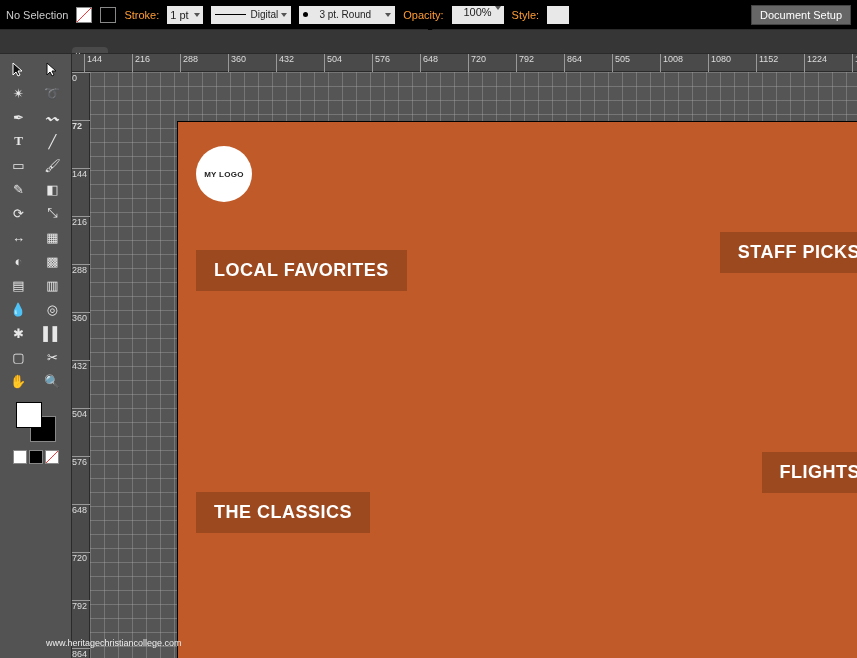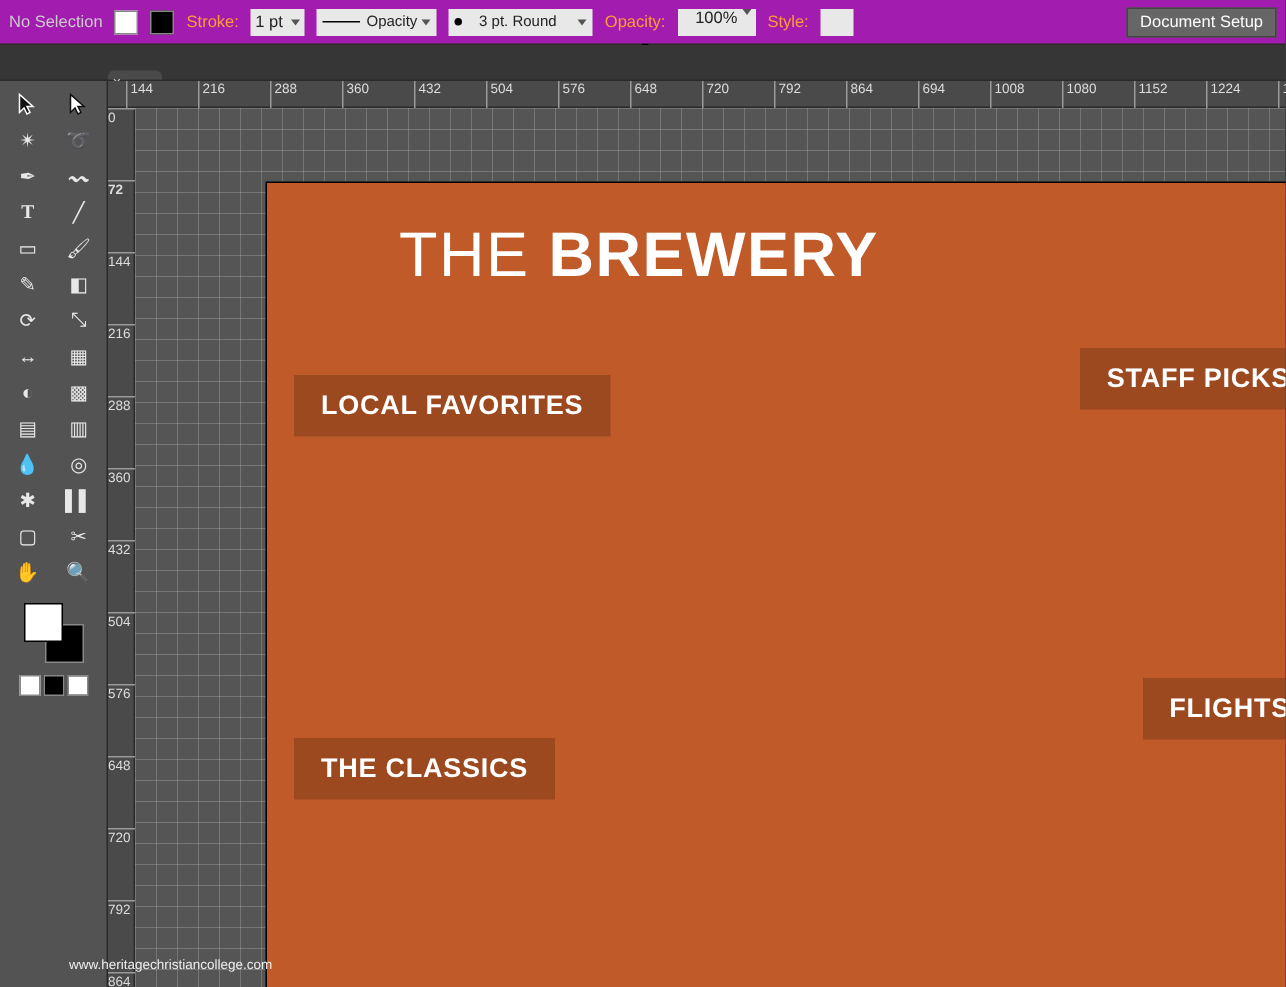--- a/index.html
+++ b/index.html
@@ -1,19 +1,19 @@
 <!DOCTYPE html>
 <html><head>
 <meta charset="utf-8">
 <style>
 * { margin: 0; padding: 0; box-sizing: border-box; font-family: Arial, Helvetica, sans-serif; user-select: none; }
 html, body { width: 857px; height: 658px; overflow: hidden; background: #3a3a3a; }
 
 
-.options-bar { height: 30px; background: #a21caf; display: flex; align-items: center; gap: 8px; padding: 0 6px; border-bottom: 1px solid #2a2a2a; color: #ccc; font-size: 11px; white-space: nowrap; }
+.options-bar { height: 30px; background: #000000; display: flex; align-items: center; gap: 8px; padding: 0 6px; border-bottom: 1px solid #2a2a2a; color: #ccc; font-size: 11px; white-space: nowrap; }
 .opt-label { color: #ff9c33; }
 .swatch-pair { display: inline-flex; }
 .swatch-pair span { width: 16px; height: 16px; border: 1px solid #888; }
 .swatch-pair .fA { background: linear-gradient(135deg,#fff 49%,#f33 50%,#fff 51%); background-color:#fff; }
 .swatch-pair .fC { background: #000; }
 .stroke-num { width: 36px; background: #e8e8e8; color:#222; height: 18px; padding: 0 3px; display:flex; align-items:center; justify-content:space-between;}
 .stroke-preview { width: 80px; height: 18px; background: #e8e8e8; color:#222; display:flex; align-items:center; justify-content:space-between; padding: 0 4px; font-size:10px;}
 .stroke-preview .line { flex:1; height:1px; background:#000; margin-right:4px;}
 .brush-box { width:96px; height:18px; background:#e8e8e8; color:#222; display:flex; align-items:center; justify-content:space-between; padding:0 4px; font-size:10px;}
 .brush-box .dot { width:5px; height:5px; border-radius:50%; background:#000;}
@@ -78,21 +78,21 @@
   <span class="swatch-pair">
       <span class="fC"></span>
     </span>
   <span class="opt-label">Stroke:</span>
   <span class="stroke-num">
       <span>1 pt</span>
       <span class="caret"></span>
     </span>
   <span class="stroke-preview">
       <span class="line"></span>
-      <span>Opacity</span>
+      <span>Digital</span>
       <span class="caret"></span>
     </span>
   <span class="brush-box">
       <span class="dot"></span>
       <span>3 pt. Round</span>
       <span class="caret"></span>
     </span>
   <span class="opt-label">Opacity:</span>
   <span class="opacity-box">
       <span>100%</span>
@@ -116,21 +116,21 @@
     <div class="tick" style="left: 60px;">216</div>
     <div class="tick" style="left: 108px;">288</div>
     <div class="tick" style="left: 156px;">360</div>
     <div class="tick" style="left: 204px;">432</div>
     <div class="tick" style="left: 252px;">504</div>
     <div class="tick" style="left: 300px;">576</div>
     <div class="tick" style="left: 348px;">648</div>
     <div class="tick" style="left: 396px;">720</div>
     <div class="tick" style="left: 444px;">792</div>
     <div class="tick" style="left: 492px;">864</div>
-    <div class="tick" style="left: 540px;">694</div>
+    <div class="tick" style="left: 540px;">505</div>
     <div class="tick" style="left: 588px;">1008</div>
     <div class="tick" style="left: 636px;">1080</div>
     <div class="tick" style="left: 684px;">1152</div>
     <div class="tick" style="left: 732px;">1224</div>
     <div class="tick" style="left: 780px;">1296</div>
   </div>
 <div class="v-ruler" id="vruler">
     <div class="tick" style="top: 0px;">0</div>
     <div class="tick" style="top: 48px; font-weight: bold;">72</div>
     <div class="tick" style="top: 96px;">144</div>
@@ -193,24 +193,21 @@
     <span class="c1"></span>
     <span class="c2"></span>
     <span class="c3"></span>
   </div>
 </div>
 
 <div class="canvas-wrap">
   <div class="pasteboard"></div>
   <div class="artboard">
     <div class="artboard-content">
-      <div class="title">
-        <span>THE</span>
-        <b>BREWERY</b>
-      </div>
+      <div class="logo">MY LOGO</div>
       <div class="cat cat1">LOCAL FAVORITES</div>
       <div class="cat cat2">STAFF PICKS</div>
       <div class="cat cat3">THE CLASSICS</div>
       <div class="cat cat4">FLIGHTS</div>
     </div>
   </div>
 </div>
 
 <div class="watermark">www.heritagechristiancollege.com</div>
 

